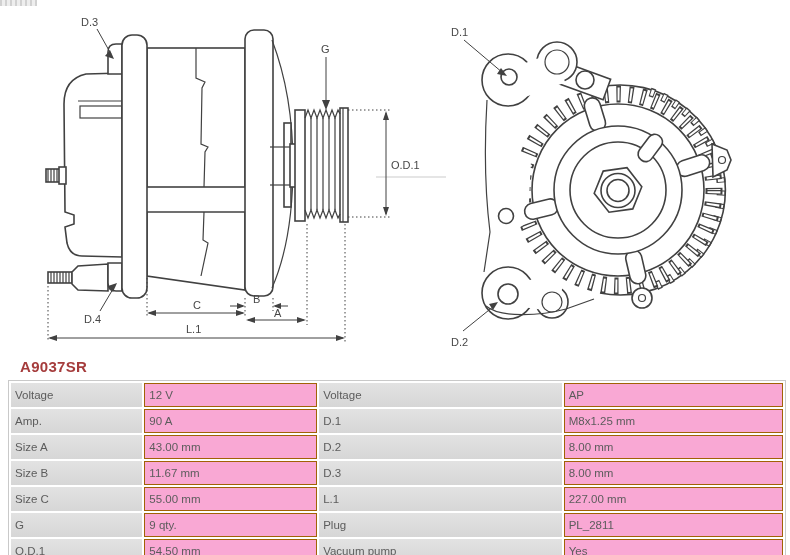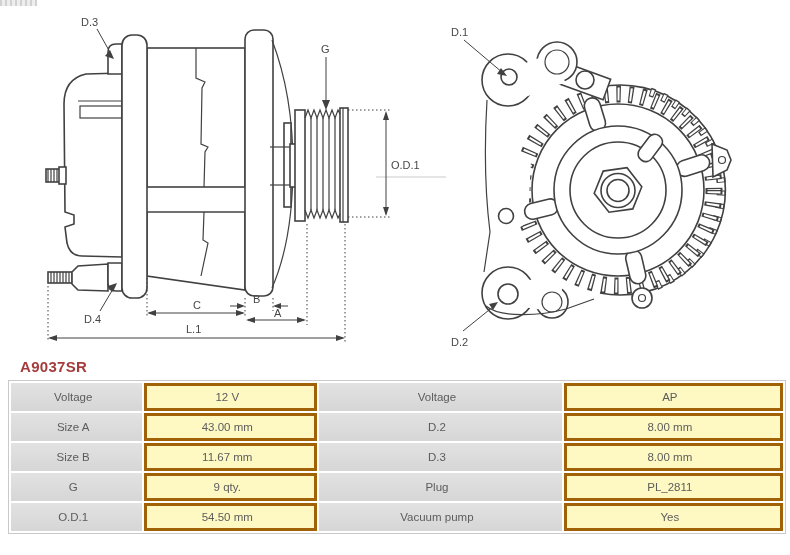--- a/index.html
+++ b/index.html
@@ -5,24 +5,24 @@
   html,body{margin:0;padding:0;background:#fff;width:790px;height:555px;overflow:hidden;
     font-family:"Liberation Sans","DejaVu Sans",sans-serif;}
   #stage{position:relative;width:790px;height:555px;background:#fff;}
   #corner-artifact{position:absolute;left:0;top:0;width:37px;height:6px;
     background:repeating-linear-gradient(90deg,#c9c9c9 0 2px,#ebebeb 2px 5px);opacity:.85;}
   #drawing{position:absolute;left:0;top:0;}
   .part-title{position:absolute;left:20px;top:358px;font-size:15px;font-weight:bold;
     letter-spacing:.3px;color:#a53c3c;}
   .spec-wrap{position:absolute;left:8px;top:380px;width:776px;border:1px solid #c9c9c9;background:#fff;}
   table.spec{border-collapse:separate;border-spacing:2px;width:100%;table-layout:fixed;}
-  table.spec td{height:22px;font-size:11.5px;color:#5c5c5c;text-align:center;
+  table.spec td{height:22px;font-size:11.5px;color:#5c5c5c;text-align:left;
     vertical-align:middle;padding:0 11px 0 4px;overflow:hidden;white-space:nowrap;}
   td.lbl{background:linear-gradient(#e2e2e2,#d6d6d6);}
-  td.val{background:#fef9c3;border:3px solid #a16207;height:20px;}
+  td.val{background:#f9a8d4;border:1px solid #a16207;height:20px;}
   svg text{font-family:"Liberation Sans","DejaVu Sans",sans-serif;font-size:11px;fill:#474747;}
   svg .thin{stroke:#414141;stroke-width:1.2;fill:none;}
   svg .shape{stroke:#414141;stroke-width:1.6;fill:#fff;}
   svg .dim{stroke:#414141;stroke-width:1;fill:none;}
   svg .dot{stroke:#414141;stroke-width:1;fill:none;stroke-dasharray:1.5 2.5;}
   svg .ah{fill:#414141;stroke:none;}
 </style>
 </head>
 <body>
 
@@ -195,32 +195,44 @@
           <col style="width:217px">
         </colgroup>
       <tbody>
         <tr>
           <td class="lbl">Voltage</td>
           <td class="val">12 V</td>
           <td class="lbl">Voltage</td>
           <td class="val">AP</td>
         </tr>
         <tr>
+          <td class="lbl">Amp.</td>
+          <td class="val">90 A</td>
+          <td class="lbl">D.1</td>
+          <td class="val">M8x1.25 mm</td>
+        </tr>
+        <tr>
           <td class="lbl">Size A</td>
           <td class="val">43.00 mm</td>
           <td class="lbl">D.2</td>
           <td class="val">8.00 mm</td>
         </tr>
         <tr>
           <td class="lbl">Size B</td>
           <td class="val">11.67 mm</td>
           <td class="lbl">D.3</td>
           <td class="val">8.00 mm</td>
         </tr>
         <tr>
+          <td class="lbl">Size C</td>
+          <td class="val">55.00 mm</td>
+          <td class="lbl">L.1</td>
+          <td class="val">227.00 mm</td>
+        </tr>
+        <tr>
           <td class="lbl">G</td>
           <td class="val">9 qty.</td>
           <td class="lbl">Plug</td>
           <td class="val">PL_2811</td>
         </tr>
         <tr>
           <td class="lbl">O.D.1</td>
           <td class="val">54.50 mm</td>
           <td class="lbl">Vacuum pump</td>
           <td class="val">Yes</td>

